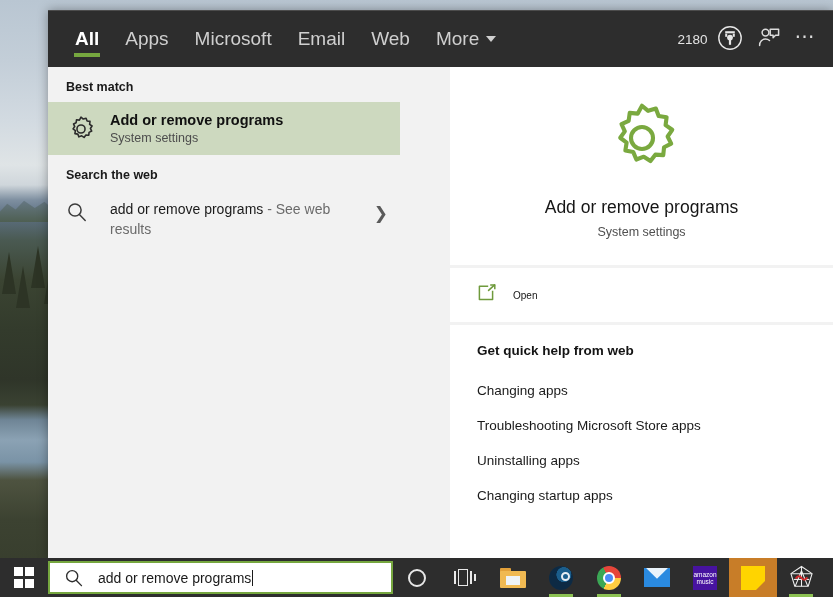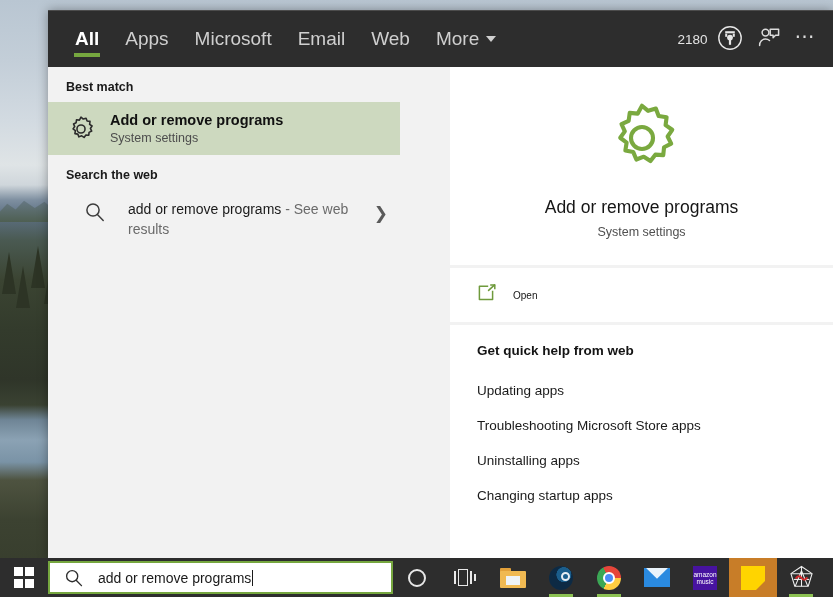--- a/index.html
+++ b/index.html
@@ -82,21 +82,21 @@
     padding: 13px 0 8px 18px;
   }
 
   .result-row { display: flex; align-items: center; padding: 10px 14px 10px 18px; cursor: default; }
   .result-row.selected { background: #cdd9bf; }
   .result-icon { width: 44px; flex: 0 0 auto; display: flex; align-items: center; justify-content: flex-start; }
   .result-text { display: flex; flex-direction: column; min-width: 0; }
   .result-title { font-size: 14.5px; color: #111; font-weight: bold; }
   .result-sub { font-size: 12.5px; color: #4d4d4d; margin-top: 3px; }
 
-  .web-row { display: flex; align-items: flex-start; padding: 9px 12px 9px 36px; cursor: default; }
+  .web-row { display: flex; align-items: flex-start; padding: 9px 12px 9px 18px; cursor: default; }
   .web-row .result-icon { padding-top: 2px; }
   .web-text { flex: 1 1 auto; font-size: 14px; color: #1a1a1a; line-height: 20px; padding-right: 8px; }
   .web-text .muted { color: #6a6a6a; }
   .chev { flex: 0 0 auto; color: #5a5a5a; font-size: 17px; padding-top: 4px; }
 
   
   .card { background: #ffffff; }
   .card-hero { padding: 30px 0 26px; text-align: center; }
   .hero-icon { display: flex; justify-content: center; margin-bottom: 18px; }
   .hero-title { font-size: 17.5px; color: #151515; }
@@ -287,21 +287,21 @@
             <path d="M11.2 2.2H2.4v13.2h13.2V6.8" fill="none" stroke="#6f9a3c" stroke-width="1.5" stroke-linejoin="round"></path>
             <line x1="11.6" y1="6.4" x2="17.6" y2="0.9" stroke="#6f9a3c" stroke-width="1.5" stroke-linecap="round"></line>
             <path d="M13.2 0.9h4.6v4.3" fill="none" stroke="#6f9a3c" stroke-width="1.5" stroke-linejoin="round"></path>
           </svg>
         </span>
         <span class="open-label">Open</span>
       </div>
 
       <div class="card card-help">
         <div class="help-title">Get quick help from web</div>
-        <div class="help-link">Updating apps</div>
+        <div class="help-link">Changing apps</div>
         <div class="help-link">Troubleshooting Microsoft Store apps</div>
         <div class="help-link">Uninstalling apps</div>
         <div class="help-link">Changing startup apps</div>
       </div>
     </div>
   </div>
 </div>
 
 <div id="taskbar">
 

